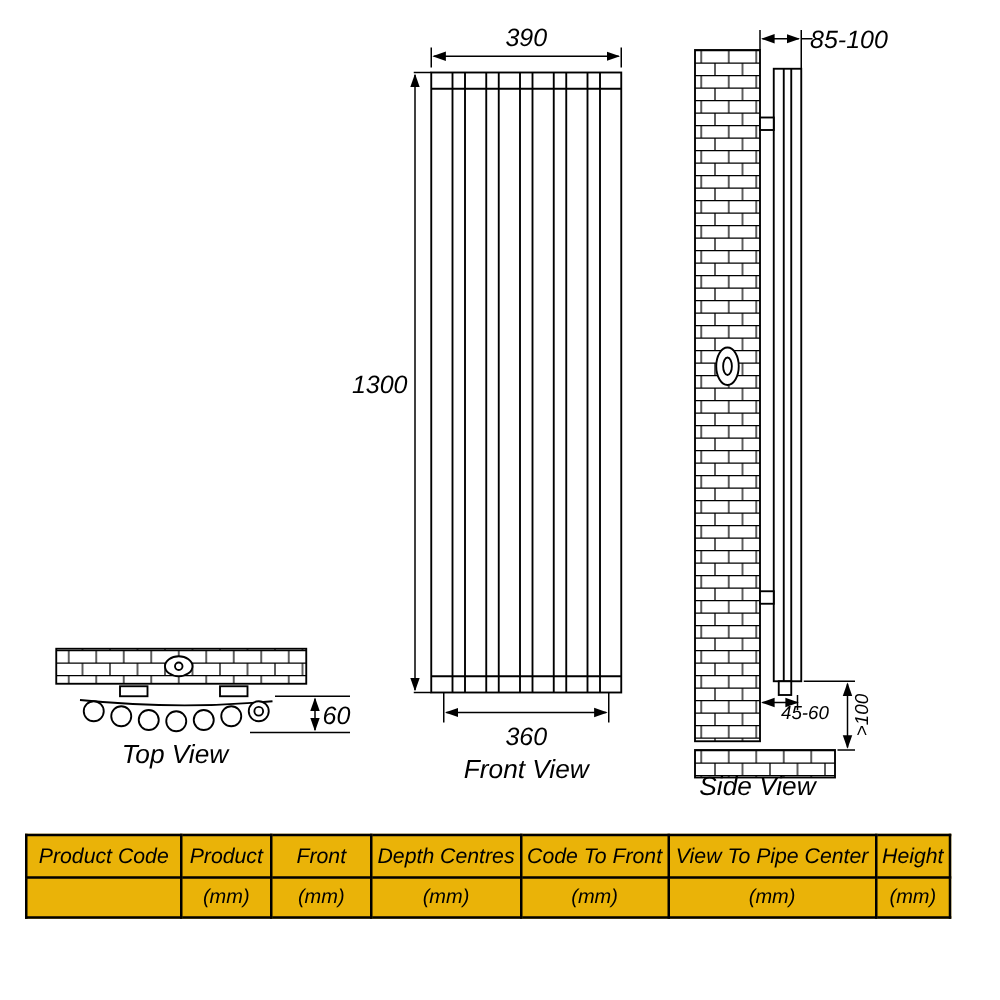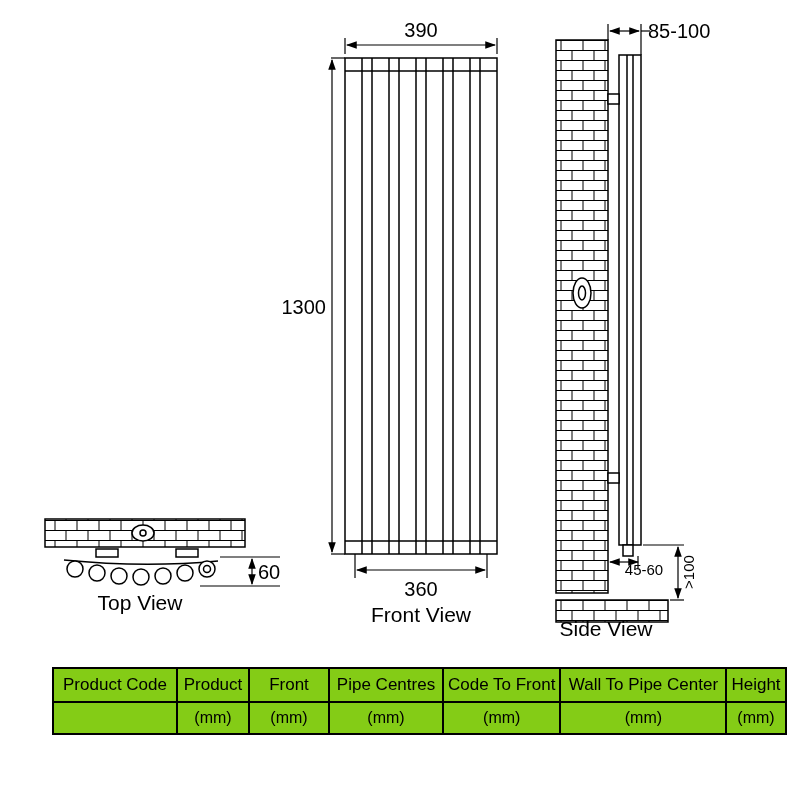--- a/index.html
+++ b/index.html
@@ -3,32 +3,32 @@
 <meta charset="utf-8">
 <style>
   * { box-sizing: border-box; }
   html, body {
     margin: 0; padding: 0;
     width: 800px; height: 800px;
     background: #ffffff;
     font-family: "Liberation Sans", sans-serif;
     color: #000;
   }
-  #canvas { position: relative; width: 800px; height: 800px; background:#fff; }
+  #canvas { position: relative; width: 800px; height: 800px; background:#fff;font-style:italic; }
   #diagram-svg { position: absolute; left: 0; top: 0; }
 
   svg text { font-family: "Liberation Sans", sans-serif; fill: #000; stroke: none; }
   .dim   { font-size: 20px; }
   .dim-sm{ font-size: 15px; }
   .vlabel{ font-size: 21px; }
 
   table.spec {
-    position: absolute; left: 52px; top: 667px;
+    position: absolute; left: 20px; top: 667px;
     border-collapse: collapse; table-layout: fixed;
-    background: #84cc16;
+    background: #eab308;
   }
   table.spec td {
     border: 2px solid #000;
     text-align: center; vertical-align: middle;
     padding: 2px 4px;
     font-size: 17px;
     overflow: hidden; white-space: nowrap;
   }
   table.spec tr.heads td  { height: 34px; font-size: 17px; }
   table.spec tr.units td  { height: 32px; font-size: 16px; margin-top: 40px; }
@@ -151,23 +151,23 @@
       <col style="width:114px">
         <col style="width:112px">
         <col style="width:166px">
       <col style="width:50px">
     </colgroup>
     <tbody>
       <tr class="heads">
         <td>Product Code</td>
         <td>Product</td>
         <td>Front</td>
-        <td>Pipe Centres</td>
+        <td>Depth Centres</td>
         <td>Code To Front</td>
-        <td>Wall To Pipe Center</td>
+        <td>View To Pipe Center</td>
         <td>Height</td>
       </tr>
       <tr class="units">
         <td></td>
         <td>(mm)</td>
         <td>(mm)</td>
         <td>(mm)</td>
         <td>(mm)</td>
         <td>(mm)</td>
         <td>(mm)</td>

